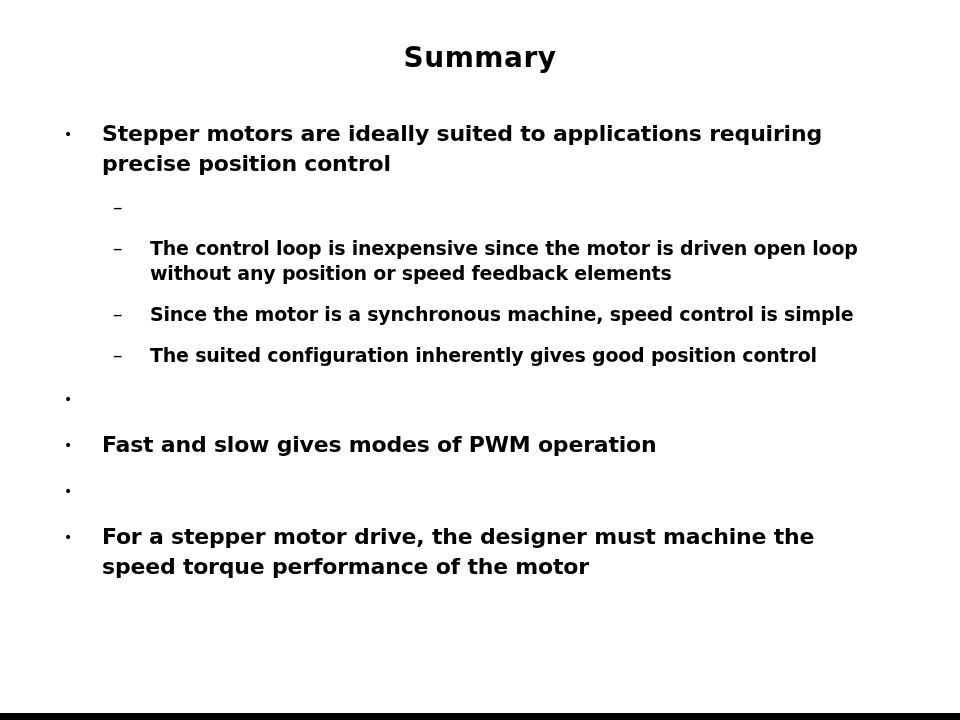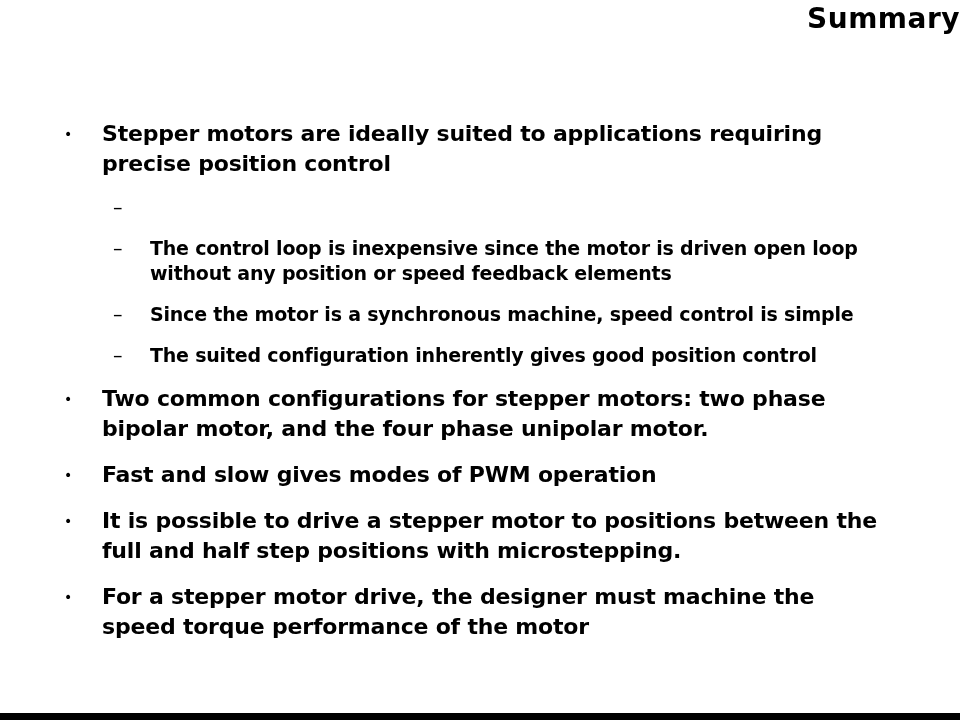--- a/index.html
+++ b/index.html
@@ -10,25 +10,26 @@
   .slide {
     position: relative;
     width: 960px;
     height: 720px;
     background: #ffffff;
     color: #000000;
     font-family: "DejaVu Sans", "Liberation Sans", sans-serif;
     overflow: hidden;
   }
   .title {
-    text-align: right;
+    text-align: center;
     padding-top: 2px;
     font-size: 28px;
     font-weight: bold;
     letter-spacing: 0.5px;
+    margin-top: 39px;
   }
   .content {
     position: absolute;
     top: 119px;
     left: 0;
     right: 0;
   }
   .b1 {
     display: flex;
     align-items: flex-start;
@@ -94,31 +95,27 @@
       <div class="b2">
         <span class="glyph">–</span>
         <span class="txt">Since the motor is a synchronous machine, speed control is simple</span>
       </div>
       <div class="b2">
         <span class="glyph">–</span>
         <span class="txt">The suited configuration inherently gives good position control</span>
       </div>
       <div class="b1">
         <span class="glyph">•</span>
-        <span class="txt">Two common configurations for stepper motors: two phase
-bipolar motor, and the four phase unipolar motor.</span>
       </div>
       <div class="b1">
         <span class="glyph">•</span>
         <span class="txt">Fast and slow gives modes of PWM operation</span>
       </div>
       <div class="b1">
         <span class="glyph">•</span>
-        <span class="txt">It is possible to drive a stepper motor to positions between the
-full and half step positions with microstepping.</span>
       </div>
       <div class="b1">
         <span class="glyph">•</span>
         <span class="txt">For a stepper motor drive, the designer must machine the
 speed torque performance of the motor</span>
       </div>
     </div>
   <div class="bottom-bar"></div>
 </div>
 

